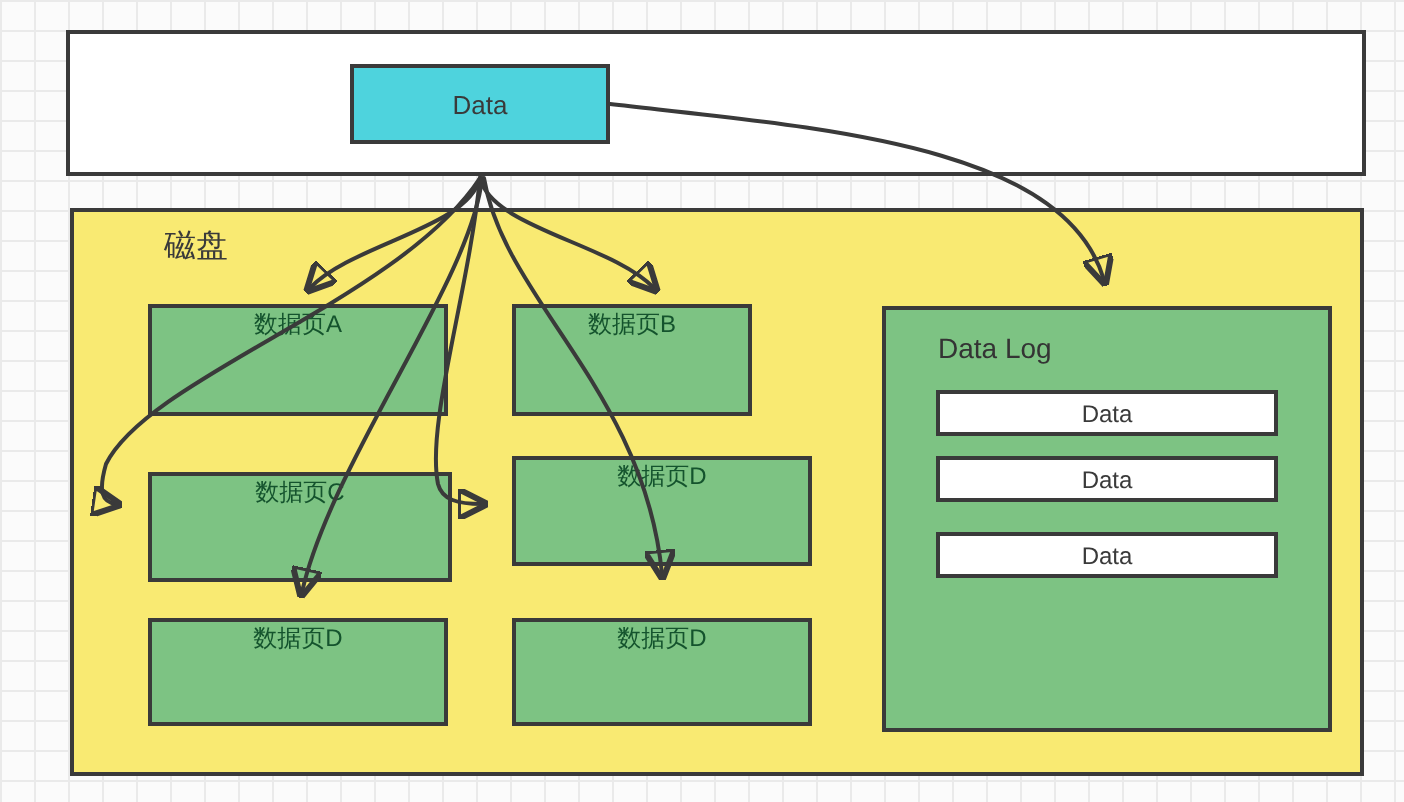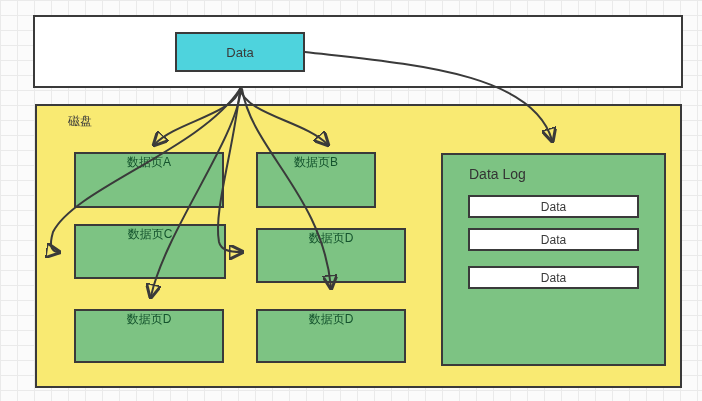--- a/index.html
+++ b/index.html
@@ -36,33 +36,33 @@
     display: flex; align-items: center; justify-content: center;
     font-size: 13px;
   }
   .disk-box {
     left: 35px; top: 104px;
     width: 647px; height: 284px;
     background: #f9ea72;
   }
   .disk-label {
     position: absolute;
-    left: 68px; top: 113px;
-    font-size: 12px;
+    left: 82px; top: 113px;
+    font-size: 16px;
     color: #3a3a3a;
   }
   .page {
     background: #7dc383;
     display: flex; align-items: flex-start; justify-content: center;
     font-size: 12px;
     color: #14532d;
   }
   .page-a  { left: 74px;  top: 152px; width: 150px; height: 56px; }
   .page-b  { left: 256px; top: 152px; width: 120px; height: 56px; }
-  .page-c  { left: 74px;  top: 224px; width: 152px; height: 55px; }
+  .page-c  { left: 74px;  top: 236px; width: 152px; height: 55px; }
   .page-d2 { left: 256px; top: 228px; width: 150px; height: 55px; }
   .page-d3 { left: 74px;  top: 309px; width: 150px; height: 54px; }
   .page-d4 { left: 256px; top: 309px; width: 150px; height: 54px; }
   .redo-box {
     left: 441px; top: 153px;
     width: 225px; height: 213px;
     background: #7dc383;
   }
   .redo-title {
     position: absolute;

